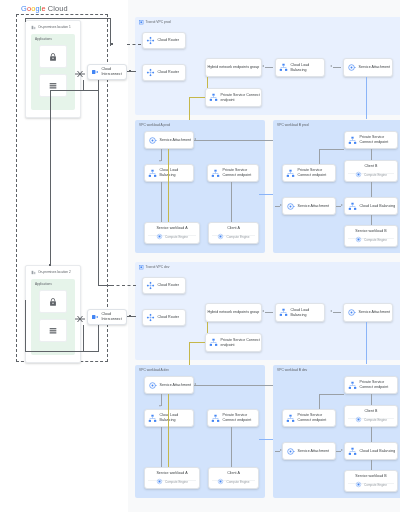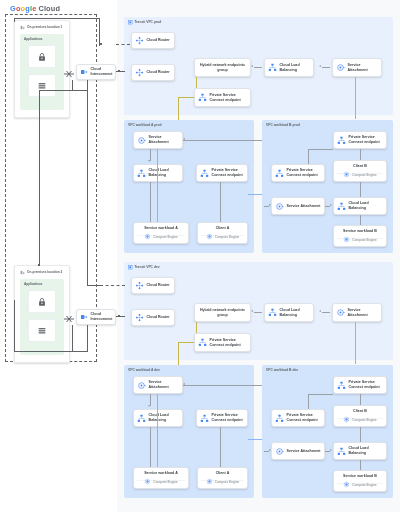--- a/index.html
+++ b/index.html
@@ -3,21 +3,21 @@
 <meta charset="utf-8">
 <style>
   html,body{margin:0;padding:0;}
   body{
     width:400px;height:512px;
     background:#ffffff;
     font-family:"Liberation Sans", sans-serif;
     overflow:hidden;
     position:relative;
   }
-  .canvas{position:absolute;left:0;top:0;width:344px;height:512px;font-weight:bold;}
+  .canvas{position:absolute;left:11px;top:0;width:344px;height:512px;}
 
   
   .node{
     position:absolute;
     background:#ffffff;
     border:1px solid #dfe3e8;
     border-radius:3px;
     box-shadow:0 1px 2px rgba(60,64,67,.18);
     display:flex;align-items:center;
     box-sizing:border-box;

